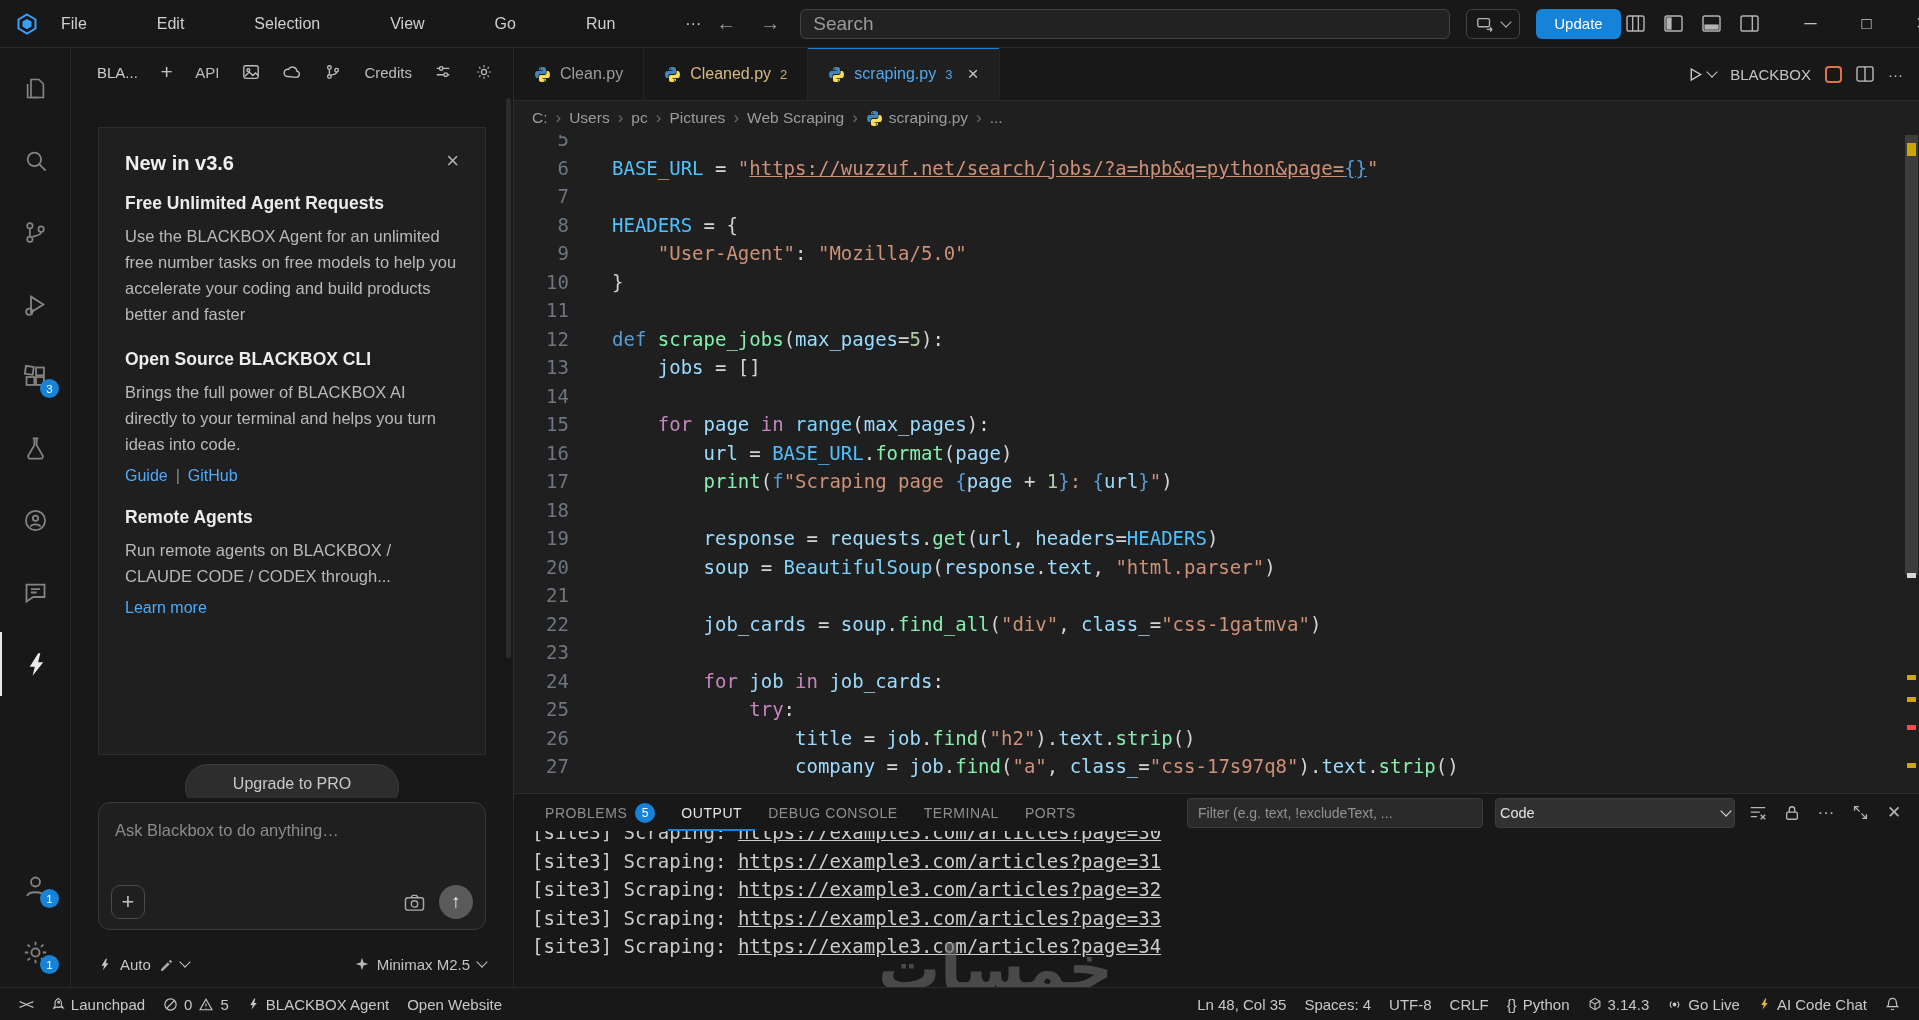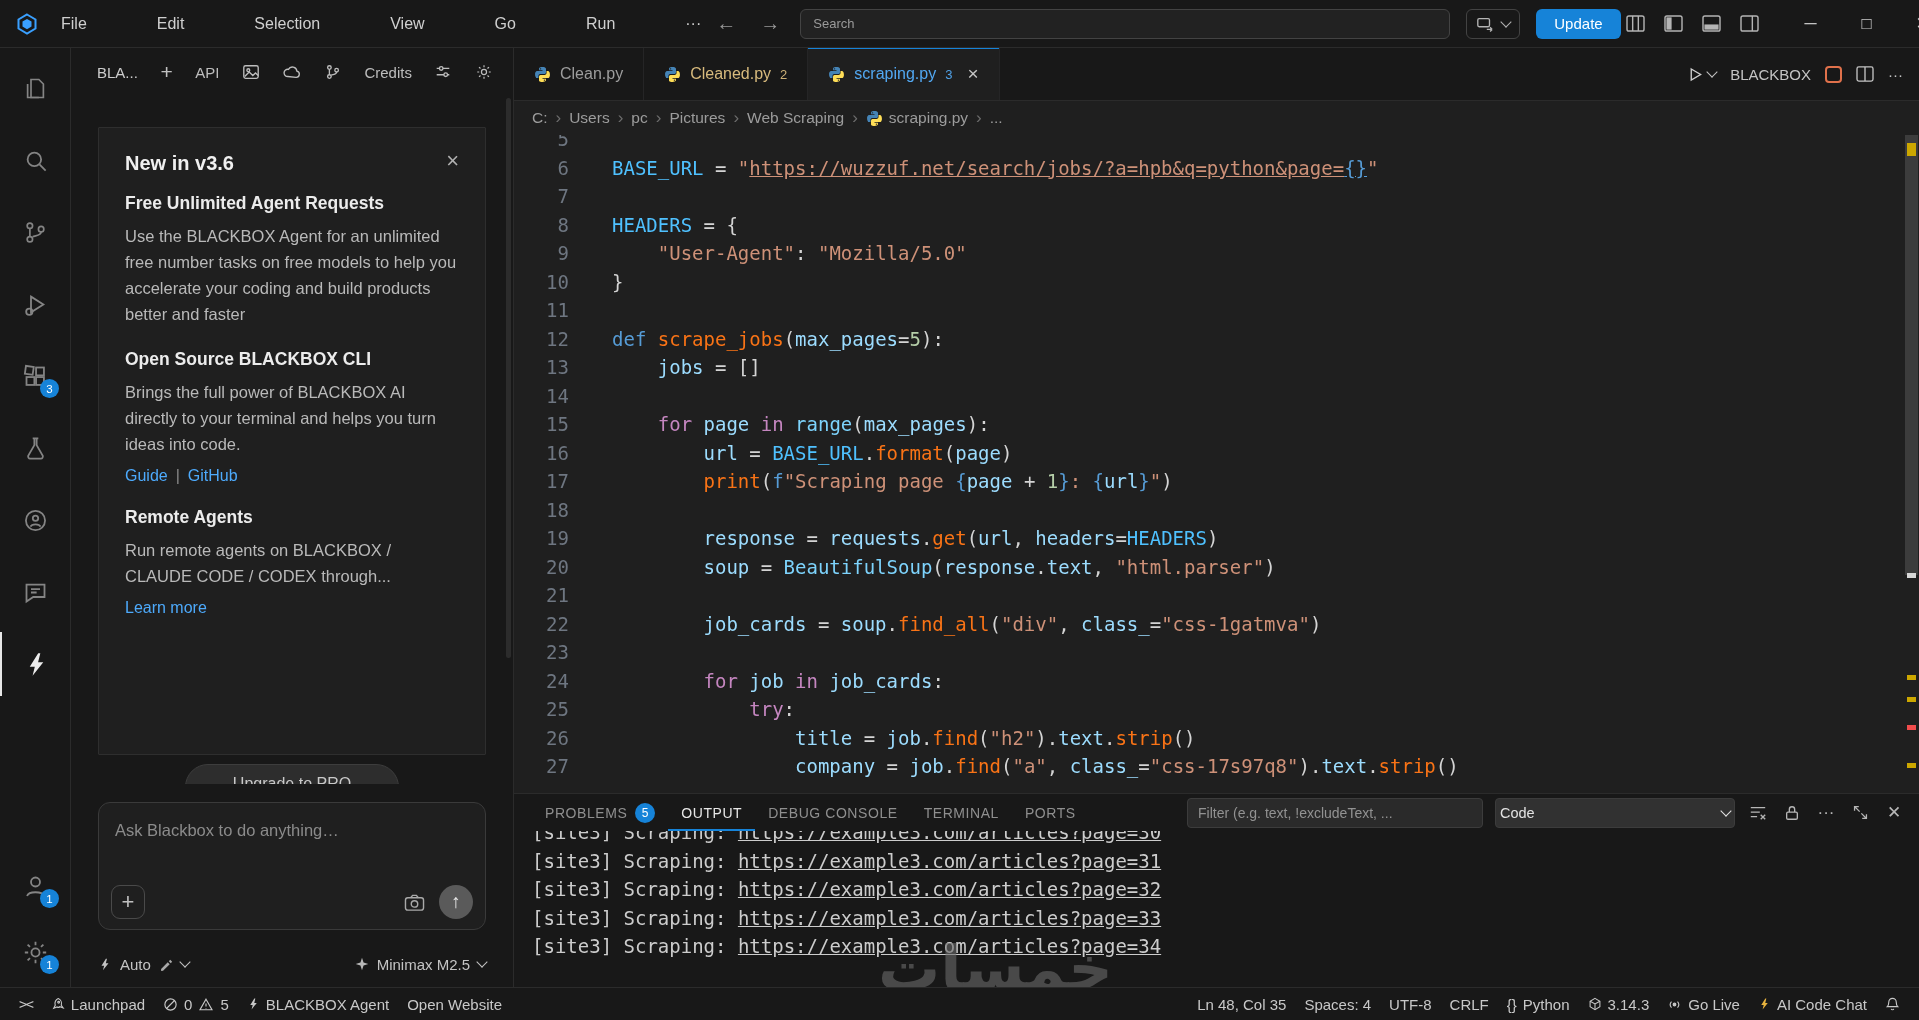--- a/index.html
+++ b/index.html
@@ -13,21 +13,21 @@
   .window{position:absolute; inset:0;}
 
   
   .titlebar{position:absolute;top:0;left:0;right:0;height:48px;background:var(--bg-dark);border-bottom:1px solid var(--border);display:flex;align-items:center;z-index:30;}
   .tb-left{display:flex;align-items:center;padding-left:14px;}
   .logo{width:26px;height:26px;display:flex;align-items:center;justify-content:center;margin-right:10px;}
   .menubar{display:flex;align-items:center;gap:48px;}
   .menu-item{padding:5px 11px;font-size:16px;color:#cfcfcf;border-radius:5px;cursor:default;}
   .tb-center{flex:1;display:flex;align-items:center;justify-content:center;gap:16px;}
   .nav-arrow{font-size:20px;color:#9a9a9a;padding:0 4px;}
-  .search-box{width:650px;height:30px;background:#222222;border:1px solid #434343;border-radius:6px;color:#9a9a9a;font-size:13px;padding:0 12px;outline:none;font-family:"Liberation Sans",sans-serif;}
+  .search-box{width:650px;height:30px;background:#222222;border:1px solid #434343;border-radius:6px;color:#9a9a9a;font-size:19px;padding:0 12px;outline:none;font-family:"Liberation Sans",sans-serif;}
   .search-box::placeholder{color:#9a9a9a;}
   .remote-box{height:30px;border:1px solid #434343;border-radius:6px;display:flex;align-items:center;gap:8px;padding:0 9px;color:#b4b4b4;}
   .btn-update{height:30px;padding:0 18px;background:var(--accent);color:#fff;font-size:15px;border:none;border-radius:6px;font-family:"Liberation Sans",sans-serif;}
   .tb-right{display:flex;align-items:center;padding-right:0;}
   .layout-icons{display:flex;align-items:center;gap:8px;margin-right:18px;}
   .lyt{width:30px;height:30px;display:flex;align-items:center;justify-content:center;border-radius:5px;}
   .win-btn{width:56px;height:47px;display:flex;align-items:center;justify-content:center;color:#cacaca;font-size:17px;}
   .chev{width:8px;height:8px;border-right:1.6px solid currentColor;border-bottom:1.6px solid currentColor;transform:rotate(45deg);display:inline-block;margin-top:-4px;}
 
   
@@ -47,21 +47,21 @@
   .sb-card{margin:31px 27px 0 27px;min-height:628px;background:#1f1f1f;border:1px solid #2e2e2e;border-radius:1px;padding:24px 26px;}
   .sb-card-head{display:flex;justify-content:space-between;align-items:flex-start;margin-bottom:18px;}
   .sb-card-title{font-size:20px;font-weight:bold;color:#f0f0f0;}
   .sb-card-close{font-size:22px;color:#b0b0b0;line-height:18px;}
   .sb-h{font-size:17.5px;color:#ececec;margin:22px 0 9px 0;font-weight:bold;}
   .sb-h:first-child{margin-top:0;}
   .sb-p{font-size:16.5px;color:#b9b9b9;line-height:26px;}
   .sb-links{margin-top:10px;font-size:16px;}
   .sb-link{color:var(--link);text-decoration:none;}
   .sb-sep{color:#8a8a8a;margin:0 8px;}
-  .sb-upgrade-clip{position:absolute;top:716px;left:50%;transform:translateX(-50%);width:214px;height:20px;overflow:hidden;}
+  .sb-upgrade-clip{position:absolute;top:716px;left:50%;transform:translateX(-50%);width:214px;height:34px;overflow:hidden;}
   .sb-upgrade{width:100%;height:46px;border-radius:23px;background:#2d2d2d;border:1px solid #3d3d3d;color:#c9c9c9;font-size:16px;text-align:center;padding-top:10px;}
   .sb-chat{position:absolute;left:27px;right:27px;bottom:57px;height:128px;background:#1f1f1f;border:1px solid #3a3a3a;border-radius:12px;}
   .chat-input{position:absolute;top:10px;left:8px;right:8px;background:transparent;border:none;outline:none;color:#cfcfcf;font-size:16.5px;padding:8px;font-family:"Liberation Sans",sans-serif;}
   .chat-input::placeholder{color:#8b8b8b;}
   .chat-row{position:absolute;bottom:10px;left:12px;right:12px;display:flex;align-items:center;}
   .chat-plus{width:34px;height:34px;border:1px solid #4a4a4a;border-radius:9px;color:#c0c0c0;font-size:22px;display:flex;align-items:center;justify-content:center;}
   .chat-right{margin-left:auto;display:flex;align-items:center;gap:14px;}
   .chat-send{width:34px;height:34px;border-radius:50%;background:#5a5a5a;color:#e6e6e6;font-size:19px;display:flex;align-items:center;justify-content:center;}
   .sb-footer{position:absolute;bottom:8px;left:27px;right:27px;height:30px;display:flex;align-items:center;justify-content:space-between;color:#c4c4c4;font-size:15px;}
   .sbf-group{display:flex;align-items:center;gap:8px;}
@@ -80,21 +80,21 @@
   .orange-sq{width:17px;height:17px;border:2.4px solid #e0714b;border-radius:4px;}
   .breadcrumb{height:34px;display:flex;align-items:center;padding-left:18px;font-size:15.5px;color:#9c9c9c;background:var(--bg-editor);}
   .bc-sep{color:#6d6d6d;margin:0 8px;font-size:17px;}
   .bc-item{display:flex;align-items:center;gap:6px;}
   .code-area{position:absolute;top:87px;left:0;right:0;bottom:0;overflow:hidden;}
   .code-lines{margin-top:-10px;font-family:"DejaVu Sans Mono",monospace;font-size:19px;line-height:28.5px;}
   .code-row{display:flex;height:28.5px;white-space:pre;}
   .gutter{width:55px;text-align:right;color:#6e7681;flex:none;}
   .code-text{padding-left:43px;}
   .tk-pl{color:#d4d4d4;} .tk-kw{color:#c586c0;} .tk-def{color:#569cd6;}
-  .tk-fn{color:#f97316;} .tk-cls{color:#7dd3fc;} .tk-var{color:#9cdcfe;}
+  .tk-fn{color:#86efac;} .tk-cls{color:#7dd3fc;} .tk-var{color:#9cdcfe;}
   .tk-const{color:#4fc1ff;} .tk-str{color:#ce9178;} .tk-num{color:#b5cea8;}
   .tk-stru{color:#ce9178;text-decoration:underline;}
   .tk-br{color:#569cd6;} .tk-bru{color:#569cd6;text-decoration:underline;}
   .ruler{position:absolute;top:0;right:0;width:16px;bottom:0;}
   .ruler-thumb{position:absolute;top:0;right:1px;width:13px;height:440px;background:rgba(121,121,121,.32);}
   .mark{position:absolute;right:3px;width:9px;height:5px;}
   .mark.warn{background:var(--warn);}
   .mark.err{background:var(--err);}
   .mark.white{background:#d7d7d7;}
 

